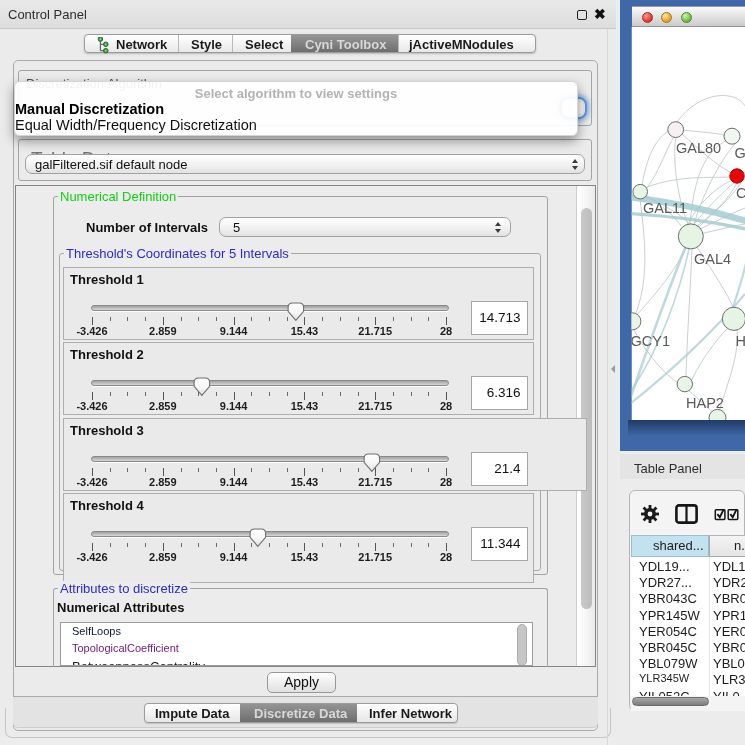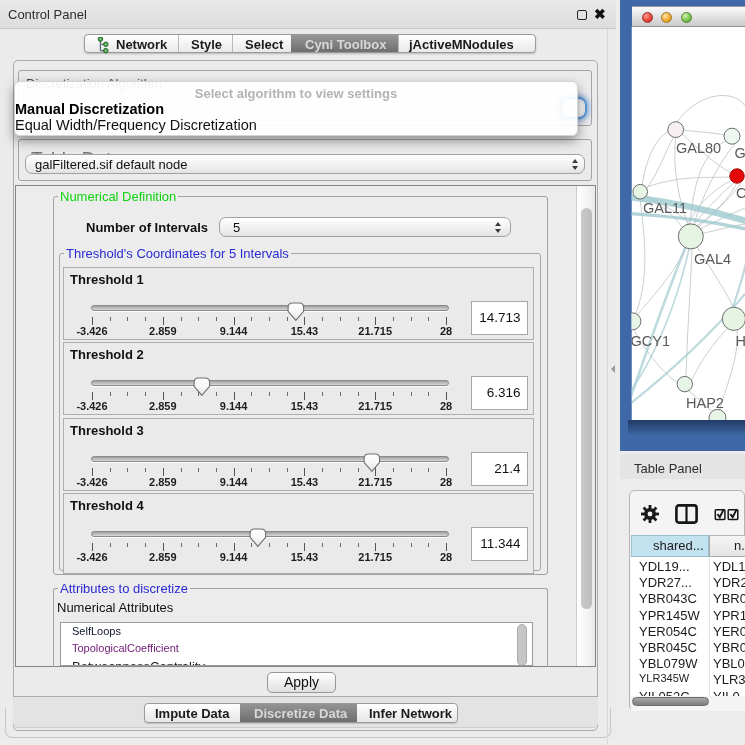--- a/index.html
+++ b/index.html
@@ -168,21 +168,21 @@
         <linearGradient id="kn342" x1="0" y1="0" x2="0" y2="1">
           <stop offset="0" stop-color="#ffffff"></stop>
           <stop offset="0.55" stop-color="#f6f6f6"></stop>
           <stop offset="1" stop-color="#e0e0e0"></stop>
         </linearGradient>
       </defs>
       <path d="M1.1,5.4 Q1.1,1 5.5,1 L12.2,1 Q16.6,1 16.6,5.4 L16.6,9.4 L8.85,18.3 L1.1,9.4 Z" fill="url(#kn342)" stroke="#6f6f6f" stroke-width="1.1"></path>
     </svg>
 <div style="position:absolute;left:407px;top:33px;width:56.5px;height:33.5px;border:1px solid #a6a6a6;background:#fff;font-size:13.5px;color:#111;text-align:right;line-height:31.5px;padding-right:6px">6.316</div>
 </div>
-<div style="position:absolute;left:63px;top:418px;width:471px;height:73px;border:1px solid #aeaeae;background:#eaeaea">
+<div style="position:absolute;left:63px;top:418px;width:524px;height:73px;border:1px solid #aeaeae;background:#eaeaea">
 <div style="position:absolute;left:6px;top:3.5px;font-size:13px;font-weight:bold;color:#111">Threshold 3</div>
 <div style="position:absolute;left:27px;top:37px;width:358px;height:6px;border:1px solid #8a8a8a;border-radius:3px;background:linear-gradient(#a0a0a0,#d8d8d8);box-shadow:0 1px 0 rgba(255,255,255,0.9)"></div>
 <div style="position:absolute;left:28.0px;top:49px;width:1px;height:4px;background:#6a6a6a"></div>
     <div style="position:absolute;left:45.7px;top:49px;width:1px;height:4px;background:#6a6a6a"></div>
     <div style="position:absolute;left:63.4px;top:49px;width:1px;height:4px;background:#6a6a6a"></div>
     <div style="position:absolute;left:81.1px;top:49px;width:1px;height:4px;background:#6a6a6a"></div>
     <div style="position:absolute;left:98.8px;top:49px;width:1px;height:4px;background:#6a6a6a"></div>
     <div style="position:absolute;left:116.5px;top:49px;width:1px;height:4px;background:#6a6a6a"></div>
     <div style="position:absolute;left:134.2px;top:49px;width:1px;height:4px;background:#6a6a6a"></div>
     <div style="position:absolute;left:151.9px;top:49px;width:1px;height:4px;background:#6a6a6a"></div>
@@ -216,21 +216,21 @@
         <linearGradient id="kn418" x1="0" y1="0" x2="0" y2="1">
           <stop offset="0" stop-color="#ffffff"></stop>
           <stop offset="0.55" stop-color="#f6f6f6"></stop>
           <stop offset="1" stop-color="#e0e0e0"></stop>
         </linearGradient>
       </defs>
       <path d="M1.1,5.4 Q1.1,1 5.5,1 L12.2,1 Q16.6,1 16.6,5.4 L16.6,9.4 L8.85,18.3 L1.1,9.4 Z" fill="url(#kn418)" stroke="#6f6f6f" stroke-width="1.1"></path>
     </svg>
 <div style="position:absolute;left:407px;top:33px;width:56.5px;height:33.5px;border:1px solid #a6a6a6;background:#fff;font-size:13.5px;color:#111;text-align:right;line-height:31.5px;padding-right:6px">21.4</div>
 </div>
-<div style="position:absolute;left:63px;top:493px;width:471px;height:81px;border:1px solid #aeaeae;background:#eaeaea">
+<div style="position:absolute;left:63px;top:493px;width:471px;height:90px;border:1px solid #aeaeae;background:#eaeaea">
 <div style="position:absolute;left:6px;top:3.5px;font-size:13px;font-weight:bold;color:#111">Threshold 4</div>
 <div style="position:absolute;left:27px;top:37px;width:358px;height:6px;border:1px solid #8a8a8a;border-radius:3px;background:linear-gradient(#a0a0a0,#d8d8d8);box-shadow:0 1px 0 rgba(255,255,255,0.9)"></div>
 <div style="position:absolute;left:28.0px;top:49px;width:1px;height:4px;background:#6a6a6a"></div>
     <div style="position:absolute;left:45.7px;top:49px;width:1px;height:4px;background:#6a6a6a"></div>
     <div style="position:absolute;left:63.4px;top:49px;width:1px;height:4px;background:#6a6a6a"></div>
     <div style="position:absolute;left:81.1px;top:49px;width:1px;height:4px;background:#6a6a6a"></div>
     <div style="position:absolute;left:98.8px;top:49px;width:1px;height:4px;background:#6a6a6a"></div>
     <div style="position:absolute;left:116.5px;top:49px;width:1px;height:4px;background:#6a6a6a"></div>
     <div style="position:absolute;left:134.2px;top:49px;width:1px;height:4px;background:#6a6a6a"></div>
     <div style="position:absolute;left:151.9px;top:49px;width:1px;height:4px;background:#6a6a6a"></div>
@@ -267,21 +267,21 @@
           <stop offset="1" stop-color="#e0e0e0"></stop>
         </linearGradient>
       </defs>
       <path d="M1.1,5.4 Q1.1,1 5.5,1 L12.2,1 Q16.6,1 16.6,5.4 L16.6,9.4 L8.85,18.3 L1.1,9.4 Z" fill="url(#kn493)" stroke="#6f6f6f" stroke-width="1.1"></path>
     </svg>
 <div style="position:absolute;left:407px;top:33px;width:56.5px;height:33.5px;border:1px solid #a6a6a6;background:#fff;font-size:13.5px;color:#111;text-align:right;line-height:31.5px;padding-right:6px">11.344</div>
 </div>
 
 <div class="abs" style="left:53px;top:588px;width:495px;height:79px;border:1px solid #a2a2a2;border-top-left-radius:3px;border-top-right-radius:3px;border-bottom:none"></div>
 <div class="abs" style="left:58px;top:581px;font-size:13px;color:#2a2ad2;background:#ececec;padding:0 2px">Attributes to discretize</div>
-<div class="abs" style="left:57px;top:600px;font-size:13px;font-weight:normal;color:#111">Numerical Attributes</div>
+<div class="abs" style="left:57px;top:600px;font-size:13px;font-weight:bold;color:#111">Numerical Attributes</div>
 <div class="abs" style="left:60px;top:622px;width:473px;height:44px;border:1px solid #9b9b9b;background:#ffffff;overflow:hidden">
   <div class="abs" style="left:11px;top:2px;font-size:11px;color:#0f172a">SelfLoops</div>
   <div class="abs" style="left:11px;top:19px;font-size:11px;color:#701a75">TopologicalCoefficient</div>
   <div class="abs" style="left:11px;top:36px;font-size:13px;color:#1a1a1a">BetweennessCentrality</div>
   <div class="abs" style="left:456px;top:1px;width:10px;height:42px;background:#c6c6c6;border:1px solid #ababab;border-radius:5px"></div>
 </div>
 
 <div class="abs" style="left:267px;top:672px;width:69px;height:21px;border:1px solid #979797;border-radius:5px;background:linear-gradient(#ffffff,#e0e0e0);text-align:center;font-size:14px;color:#111;line-height:19.5px">Apply</div>
 
 <div class="abs" style="left:13px;top:696px;width:585px;height:32px;background:#e3e3e3;border-top:1px solid #ababab;border-bottom:1px solid #cdcdcd;border-bottom-left-radius:5px;border-bottom-right-radius:5px"></div>

